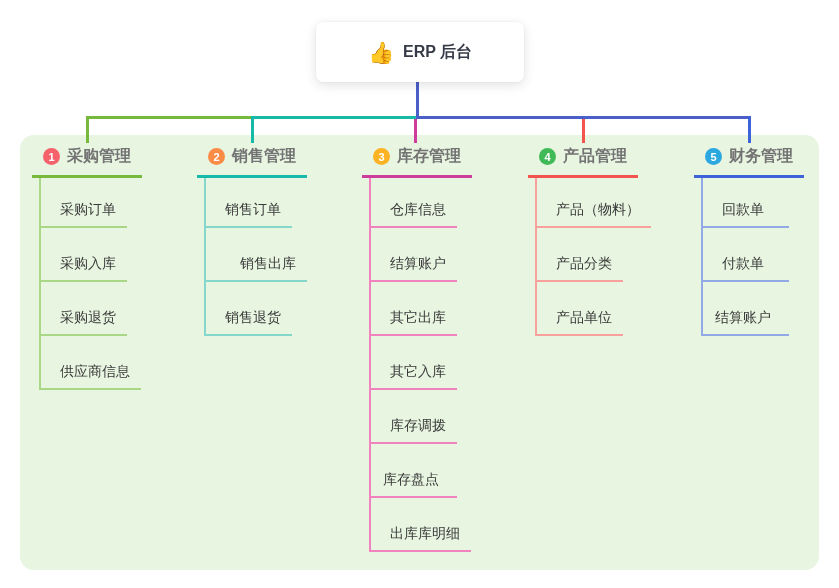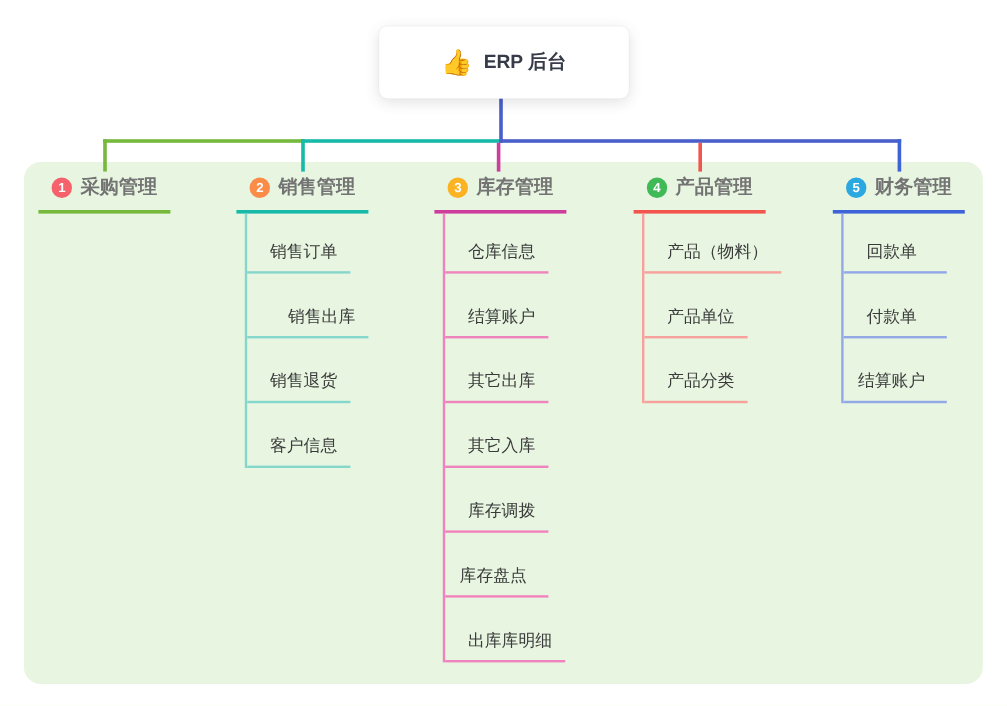--- a/index.html
+++ b/index.html
@@ -60,31 +60,36 @@
   <div class="root-card">
     <span class="root-icon">👍</span>
     <span class="root-label">ERP 后台</span>
   </div>
   <div id="branches">
       <div class="branch" style="left: 32px;">
         <div class="branch-header" style="border-bottom-color: rgb(118, 185, 60);">
           <span class="badge" style="background: rgb(245, 98, 108);">1</span>
           <span class="branch-label">采购管理</span>
         </div>
+        <div class="leaves" style="border-left-color: rgb(169, 215, 133);">
+          <div class="leaf" style="border-bottom-color: rgb(169, 215, 133);">采购订单</div>
+          <div class="leaf" style="border-bottom-color: rgb(169, 215, 133);">采购入库</div>
+          <div class="leaf" style="border-bottom-color: rgb(169, 215, 133);">采购退货</div>
+          <div class="leaf" style="border-bottom-color: rgb(169, 215, 133);">供应商信息</div>
+        </div>
       </div>
       <div class="branch" style="left: 197px;">
         <div class="branch-header" style="border-bottom-color: rgb(23, 185, 168);">
           <span class="badge" style="background: rgb(251, 140, 71);">2</span>
           <span class="branch-label">销售管理</span>
         </div>
         <div class="leaves" style="border-left-color: rgb(133, 214, 203);">
           <div class="leaf" style="border-bottom-color: rgb(133, 214, 203);">销售订单</div>
           <div class="leaf" style="border-bottom-color: rgb(133, 214, 203); padding-left: 34px;">销售出库</div>
           <div class="leaf" style="border-bottom-color: rgb(133, 214, 203);">销售退货</div>
-          <div class="leaf" style="border-bottom-color: rgb(133, 214, 203);">客户信息</div>
         </div>
       </div>
       <div class="branch" style="left: 362px;">
         <div class="branch-header" style="border-bottom-color: rgb(206, 61, 156);">
           <span class="badge" style="background: rgb(251, 179, 36);">3</span>
           <span class="branch-label">库存管理</span>
         </div>
         <div class="leaves" style="border-left-color: rgb(240, 131, 190);">
           <div class="leaf" style="border-bottom-color: rgb(240, 131, 190);">仓库信息</div>
           <div class="leaf" style="border-bottom-color: rgb(240, 131, 190);">结算账户</div>
@@ -95,22 +100,22 @@
           <div class="leaf" style="border-bottom-color: rgb(240, 131, 190);">出库库明细</div>
         </div>
       </div>
       <div class="branch" style="left: 528px;">
         <div class="branch-header" style="border-bottom-color: rgb(242, 84, 78);">
           <span class="badge" style="background: rgb(64, 185, 87);">4</span>
           <span class="branch-label">产品管理</span>
         </div>
         <div class="leaves" style="border-left-color: rgb(248, 160, 155);">
           <div class="leaf" style="border-bottom-color: rgb(248, 160, 155);">产品（物料）</div>
+          <div class="leaf" style="border-bottom-color: rgb(248, 160, 155);">产品分类</div>
           <div class="leaf" style="border-bottom-color: rgb(248, 160, 155);">产品单位</div>
-          <div class="leaf" style="border-bottom-color: rgb(248, 160, 155);">产品分类</div>
         </div>
       </div>
       <div class="branch" style="left: 694px;">
         <div class="branch-header" style="border-bottom-color: rgb(62, 99, 216);">
           <span class="badge" style="background: rgb(43, 168, 223);">5</span>
           <span class="branch-label">财务管理</span>
         </div>
         <div class="leaves" style="border-left-color: rgb(146, 169, 230);">
           <div class="leaf" style="border-bottom-color: rgb(146, 169, 230);">回款单</div>
           <div class="leaf" style="border-bottom-color: rgb(146, 169, 230);">付款单</div>

